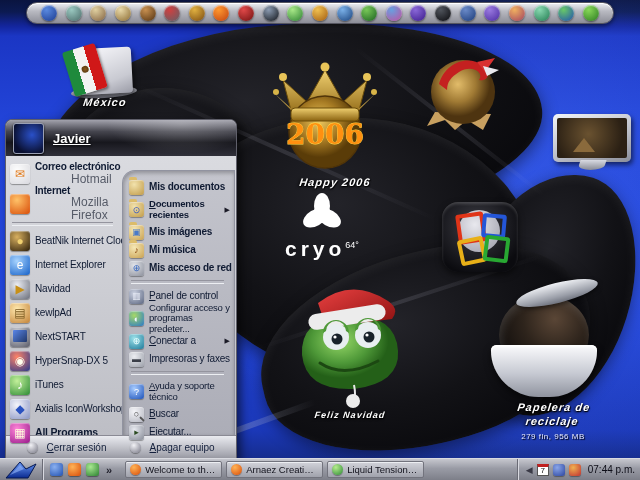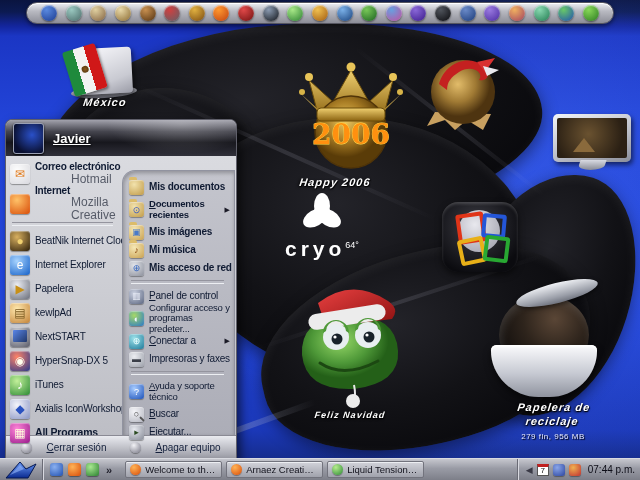--- a/index.html
+++ b/index.html
@@ -32,21 +32,21 @@
   .glabel{position:absolute;z-index:3;color:#fff;font-weight:bold;font-style:italic;letter-spacing:1px;
     text-align:center;transform:skewX(-7deg);text-shadow:1px 1px 1px #000,-1px 1px 3px rgba(0,0,0,.9);}
   
   #ic-mexico{position:absolute;left:62px;top:44px;width:80px;height:58px;z-index:3;transform:rotate(-3deg);}
   .mx-back{position:absolute;left:12px;top:4px;width:58px;height:46px;background:linear-gradient(160deg,#fcfcff,#c9cad2 70%,#9a9ba6);border-radius:4px;box-shadow:2px 3px 5px rgba(0,0,0,.5);}
   .mx-base{position:absolute;left:8px;top:42px;width:66px;height:12px;border-radius:50%;background:linear-gradient(180deg,#b9bac4,#72737e);}
   .mx-flag{position:absolute;left:6px;top:2px;width:34px;height:46px;transform:rotate(-14deg);border-radius:3px;overflow:hidden;box-shadow:1px 2px 3px rgba(0,0,0,.5);
     background:linear-gradient(90deg,#1f8a3c 0 33%,#f2f2f2 33% 66%,#d01818 66% 100%);}
   .mx-emblem{position:absolute;left:14px;top:19px;width:7px;height:7px;border-radius:50%;background:radial-gradient(circle,#8a5a20,#4a3008);}
   
-  #ic-crown{position:absolute;left:299px;top:54px;width:104px;height:120px;z-index:3;}
+  #ic-crown{position:absolute;left:273px;top:54px;width:104px;height:120px;z-index:3;}
   
   #ic-dragonball{position:absolute;left:425px;top:50px;width:78px;height:82px;z-index:3;}
   
   #ic-monitor{position:absolute;left:551px;top:114px;width:82px;height:62px;z-index:3;}
   .tv-body{position:absolute;left:2px;top:0;width:78px;height:48px;border-radius:5px;
     background:linear-gradient(160deg,#f2f4f8,#b9bcc6 60%,#8b8e9a);box-shadow:2px 3px 5px rgba(0,0,0,.55);padding:4px;box-sizing:border-box;}
   .tv-screen{width:100%;height:100%;background:radial-gradient(circle at 45% 40%, #6a5230, #2b2014 75%);border-radius:2px;position:relative;overflow:hidden;}
   .tv-pyramid{position:absolute;left:16px;bottom:6px;width:0;height:0;border-left:11px solid transparent;border-right:11px solid transparent;border-bottom:14px solid #8a6a3c;}
   .tv-stand{position:absolute;left:28px;top:46px;width:26px;height:10px;background:linear-gradient(180deg,#d8dae2,#888b96);border-radius:0 0 50% 50%;transform:skewX(-18deg);}
   
@@ -107,21 +107,21 @@
   .mrow.two .ml1{white-space:normal;font-size:9.5px;}
   .ml1.b{font-weight:bold;}
   .ml2{font-size:12px;color:#565b68;margin-left:36px;}
   .msep{height:2px;margin:3px 8px 3px 2px;flex:none;border-top:1px solid #94949e;border-bottom:1px solid #eceef2;}
   .marrow{margin-left:auto;padding-right:2px;font-size:7px;color:#1a1a26;}
   .ap-row{margin-top:auto;height:24px;}
   .ap-row .ml1{font-weight:bold;font-size:10.5px;}
   .sm-footer{height:23px;flex:none;border-top:1px solid #8a8a94;border-radius:0;
     background:linear-gradient(180deg,#eaebf0,#a8a9b2 80%,#93949e);
     display:flex;align-items:center;justify-content:center;gap:24px;}
-  .fbtn{display:flex;align-items:center;gap:14px;font-size:10px;color:#14203c;}
+  .fbtn{display:flex;align-items:center;gap:8px;font-size:10px;color:#14203c;}
   .fico{width:11px;height:11px;border-radius:50%;flex:none;
     background:radial-gradient(circle at 35% 30%,#f2f2f6,#767684);box-shadow:0 1px 1px rgba(0,0,0,.35);}
   
   #taskbar{position:absolute;left:0;bottom:0;width:640px;height:22px;z-index:30;display:flex;align-items:center;
     background:linear-gradient(180deg,#c6c7ce 0%,#999ba5 45%,#7d7f89 100%);border-top:1px solid #d9dae0;box-sizing:border-box;}
   .startbtn{width:42px;height:22px;flex:none;display:flex;align-items:center;justify-content:center;}
   .ql{display:flex;align-items:center;gap:5px;padding:0 7px;height:100%;
     border-left:1px solid #6a6b75;box-shadow:inset 1px 0 0 #d8d9e0;}
   .qicon{width:13px;height:13px;border-radius:3px;flex:none;box-shadow:0 1px 1px rgba(0,0,0,.4);}
   .chev{font-size:11px;font-weight:bold;color:#23232e;padding:0 2px;}
@@ -314,40 +314,40 @@
             <span class="micon" style="background: radial-gradient(circle at 35% 30%, rgb(253, 253, 253), rgb(216, 216, 222)); color: rgb(224, 120, 24);">✉</span>
             <span class="mtext">
               <span class="ml1 b">Correo electrónico</span>
               <span class="ml2">Hotmail</span>
             </span>
           </div>
           <div class="mrow tall">
             <span class="micon" style="background: radial-gradient(circle at 35% 30%, rgb(255, 194, 104), rgb(216, 76, 8));"></span>
             <span class="mtext">
               <span class="ml1 b">Internet</span>
-              <span class="ml2">Mozilla Creative</span>
+              <span class="ml2">Mozilla Firefox</span>
             </span>
           </div>
           <div class="msep"></div>
           <div class="mrow">
             <span class="micon" style="background: radial-gradient(circle at 35% 30%, rgb(216, 176, 96), rgb(42, 28, 8)); color: rgb(240, 208, 112);">●</span>
             <span class="mtext">
               <span class="ml1">BeatNik Internet Clock</span>
             </span>
           </div>
           <div class="mrow">
             <span class="micon" style="background: radial-gradient(circle at 35% 30%, rgb(168, 212, 255), rgb(20, 96, 200)); color: rgb(255, 255, 255);">e</span>
             <span class="mtext">
               <span class="ml1">Internet Explorer</span>
             </span>
           </div>
           <div class="mrow">
             <span class="micon" style="background: radial-gradient(circle at 35% 30%, rgb(236, 238, 244), rgb(106, 110, 122)); color: rgb(200, 144, 24);">▶</span>
             <span class="mtext">
-              <span class="ml1">Papelera</span>
+              <span class="ml1">Navidad</span>
             </span>
           </div>
           <div class="mrow">
             <span class="micon" style="background: radial-gradient(circle at 35% 30%, rgb(255, 232, 174), rgb(194, 130, 56)); color: rgb(122, 90, 32);">▤</span>
             <span class="mtext">
               <span class="ml1">kewlpAd</span>
             </span>
           </div>
           <div class="mrow">
             <span class="micon mon" style="background: radial-gradient(circle at 35% 30%, rgb(210, 212, 220), rgb(88, 90, 102));"></span>

